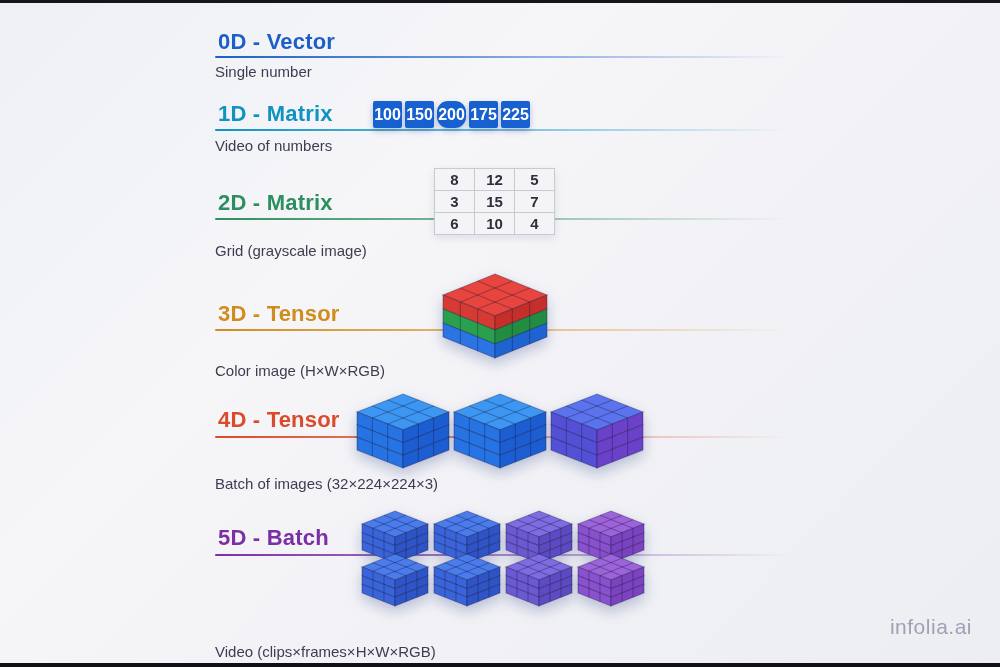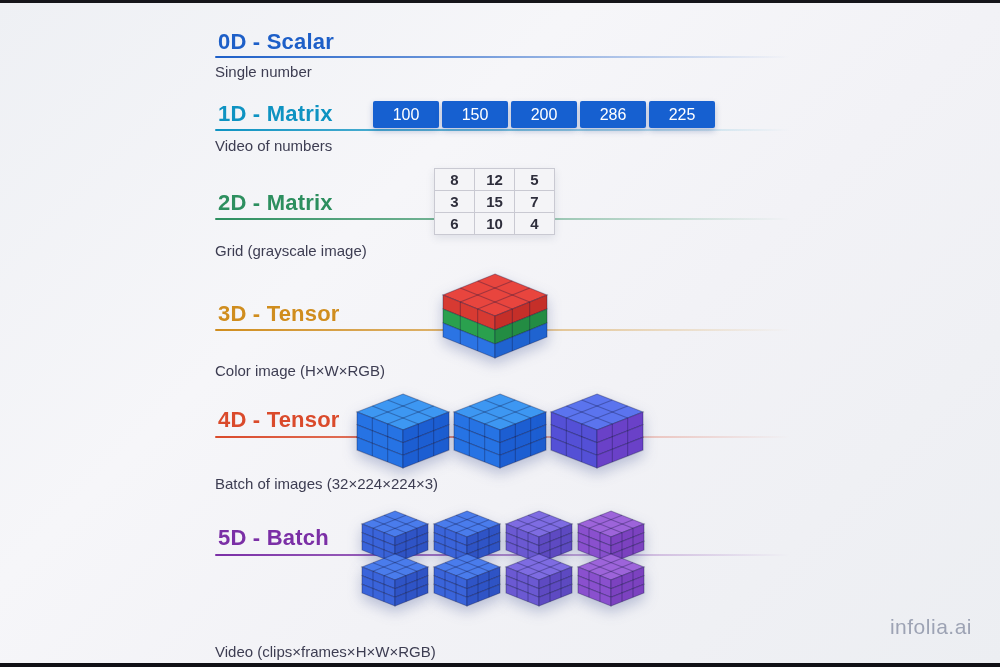--- a/index.html
+++ b/index.html
@@ -18,22 +18,22 @@
   .caption{
     position:absolute;left:215px;width:560px;
     font-size:15px;color:#3d3d52;z-index:3;
   }
   .scalar-value{
     position:absolute;left:215px;width:560px;text-align:center;
     font-size:25px;font-weight:bold;z-index:3;
   }
   .vector{position:absolute;left:373px;top:101px;display:flex;gap:3px;z-index:2;}
   .vcell{
-    width:66px;height:27px;line-height:27px;text-align:center;border-radius:2px;
-    color:#ffffff;font-size:16px;font-weight:normal;
+    width:29px;height:27px;line-height:27px;text-align:center;border-radius:2px;
+    color:#ffffff;font-size:16px;font-weight:bold;
     box-shadow:0 3px 6px rgba(30,60,140,.28);
   }
   .matrix{
     position:absolute;left:434px;top:168px;z-index:2;
     display:grid;grid-template-columns:repeat(3,40px);grid-auto-rows:22px;
     border-top:1px solid #c9c9d2;border-left:1px solid #c9c9d2;
     box-shadow:0 3px 8px rgba(60,70,110,.12);
   }
   .mcell{
     background:#f4f4f7;border-right:1px solid #c9c9d2;border-bottom:1px solid #c9c9d2;
@@ -45,31 +45,31 @@
     position:absolute;right:28px;top:615px;font-size:21px;color:#9da3b4;z-index:3;letter-spacing:.5px;
   }
 </style>
 </head>
 <body>
 
 <div class="canvas">
   <div class="bar-top"></div>
   <div class="bar-bottom"></div>
 
-  <div class="heading" style="top: 29px; color: rgb(29, 95, 200);">0D - Scalar</div>
+  <div class="heading" style="top: 29px; color: rgb(29, 95, 200);">0D - Vector</div>
   <div class="rule" style="top: 56px; background: linear-gradient(90deg, rgb(29, 95, 200) 0%, rgba(29, 95, 200, 0.6) 45%, rgba(29, 95, 200, 0) 100%);"></div>
   <div class="caption" style="top:63px">Single number</div>
 
   <div class="heading" style="top: 101px; color: rgb(14, 147, 194);">1D - Matrix</div>
   <div class="rule" style="top: 129px; background: linear-gradient(90deg, rgb(14, 147, 194) 0%, rgba(14, 147, 194, 0.6) 45%, rgba(14, 147, 194, 0) 100%);"></div>
   <div class="vector">
     <div class="vcell" style="background: rgb(22, 96, 208);">100</div>
     <div class="vcell" style="background: rgb(22, 96, 208);">150</div>
-    <div class="vcell" style="background: rgb(22, 96, 208);">200</div>
-    <div class="vcell" style="background: rgb(22, 96, 208);">286</div>
+    <div class="vcell" style="background: rgb(22, 96, 208); border-radius: 11px;">200</div>
+    <div class="vcell" style="background: rgb(22, 96, 208);">175</div>
     <div class="vcell" style="background: rgb(22, 96, 208);">225</div>
   </div>
   <div class="caption" style="top:137px">Video of numbers</div>
 
   <div class="heading" style="top: 190px; color: rgb(45, 143, 95);">2D - Matrix</div>
   <div class="rule" style="top: 218px; background: linear-gradient(90deg, rgb(45, 143, 95) 0%, rgba(45, 143, 95, 0.6) 45%, rgba(45, 143, 95, 0) 100%);"></div>
   <div class="matrix">
     <div class="mcell">8</div>
     <div class="mcell">12</div>
     <div class="mcell">5</div>

